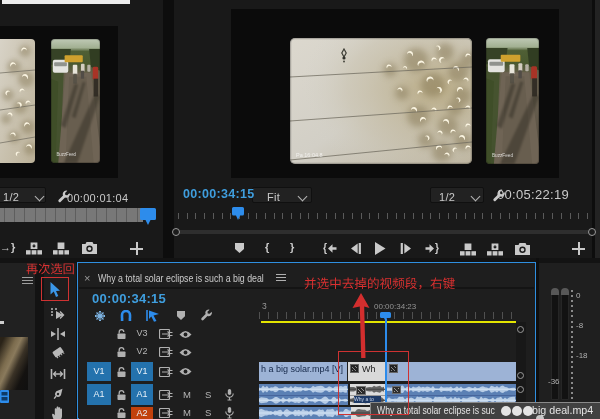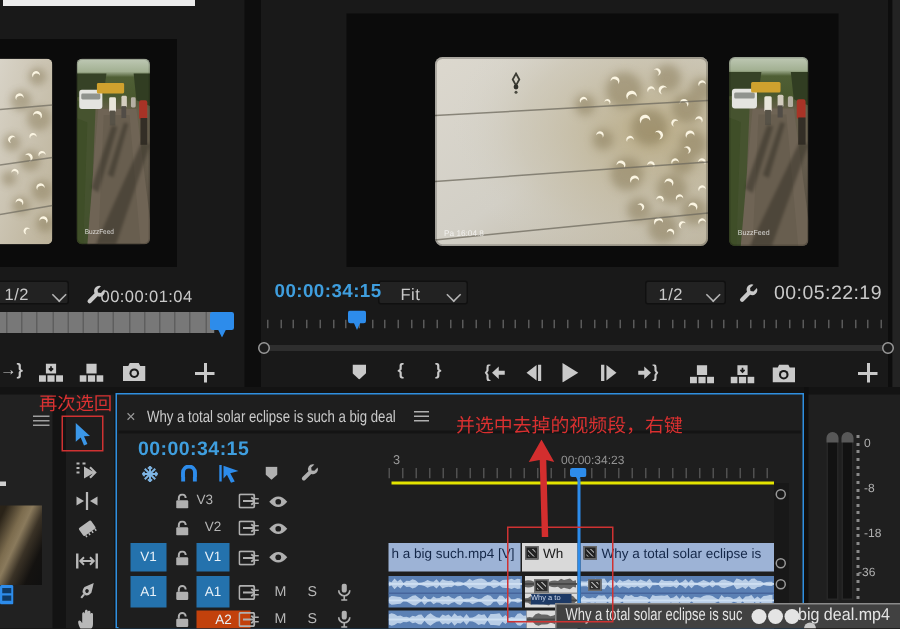--- a/index.html
+++ b/index.html
@@ -279,21 +279,21 @@
 <div class="a tc bluetc" style="left:183px;top:187px;font-size:12.5px">00:00:34:15</div>
 <div class="a tc" style="left:267px;top:191px;font-size:11px">Fit</div>
 <div class="a" style="left:299px;top:193px;width:7px;height:7px;border-right:1.5px solid #b5b5b5;border-bottom:1.5px solid #b5b5b5;transform:rotate(45deg)"></div>
 <div class="a tc" style="left:439px;top:191px;font-size:11px">1/2</div>
 <div class="a" style="left:472px;top:193px;width:7px;height:7px;border-right:1.5px solid #b5b5b5;border-bottom:1.5px solid #b5b5b5;transform:rotate(45deg)"></div>
 <svg class="a" style="left:492px;top:188px" width="14" height="14" viewBox="0 0 16 16">
     <g transform="rotate(0 8 8)">
       <path d="M10.5 1.8 a4 4 0 0 0 -3.6 5.7 L2 12.4 a1.6 1.6 0 0 0 2.3 2.3 L9.2 9.8 a4 4 0 0 0 5.2 -5.2 L11.8 7.2 9.5 6.9 9.2 4.6 11.8 2 a4 4 0 0 0 -1.3 -.2 Z" fill="#c9c9c9"></path>
     </g>
   </svg>
-<div class="a tc" style="left:516px;top:187px;font-size:13px">00:05:22:19</div>
+<div class="a tc" style="left:497px;top:187px;font-size:13px">00:05:22:19</div>
 <svg class="a" style="left:176px;top:213px" width="419" height="6">
     <rect x="2" width="1" height="6" fill="#5a5a5a"></rect>
     <rect x="11" width="1" height="6" fill="#5a5a5a"></rect>
     <rect x="19" width="1" height="6" fill="#5a5a5a"></rect>
     <rect x="28" width="1" height="6" fill="#5a5a5a"></rect>
     <rect x="37" width="1" height="6" fill="#5a5a5a"></rect>
     <rect x="46" width="1" height="6" fill="#5a5a5a"></rect>
     <rect x="54" width="1" height="6" fill="#5a5a5a"></rect>
     <rect x="63" width="1" height="6" fill="#5a5a5a"></rect>
     <rect x="72" width="1" height="6" fill="#5a5a5a"></rect>
@@ -501,21 +501,21 @@
 <div class="a" style="left:261px;top:321px;width:255px;height:2px;background:#e3e400"></div>
 <div class="a" style="left:79px;top:326px;width:437px;height:16px;background:#1e1e1e"></div>
 <div class="a" style="left:79px;top:344px;width:437px;height:16px;background:#1e1e1e"></div>
 <div class="a" style="left:79px;top:362px;width:437px;height:19px;background:#1e1e1e"></div>
 <div class="a" style="left:79px;top:384px;width:437px;height:21px;background:#1e1e1e"></div>
 <div class="a" style="left:79px;top:407px;width:437px;height:12px;background:#1e1e1e"></div>
 <svg class="a" style="left:117px;top:329.0px" width="9" height="10" viewBox="0 0 9 10">
     <rect x="0.5" y="4.5" width="8" height="5.5" rx="0.8" fill="#b0b0b0"></rect>
     <path d="M2.2 4.5 L2.2 3 a2.3 2.3 0 0 1 4.6 0" stroke="#b0b0b0" stroke-width="1.3" fill="none"></path>
   </svg>
-<div class="a" style="left:131px;top:328.0px;width:22px;font-size:9px;color:#b5b5b5;text-align:left">V3</div>
+<div class="a" style="left:131px;top:328.0px;width:22px;font-size:9px;color:#b5b5b5;text-align:center">V3</div>
 <svg class="a" style="left:159px;top:329.0px" width="14" height="10" viewBox="0 0 14 10">
     <rect x="0.5" y="0.5" width="10" height="9" rx="1" fill="none" stroke="#b0b0b0" stroke-width="1.2"></rect>
     <path d="M3 5 L11 5 M8.5 2.5 L11.5 5 L8.5 7.5" stroke="#b0b0b0" stroke-width="1.2" fill="none"></path>
     <rect x="11" y="3" width="3" height="4" fill="#1e1e1e"></rect>
     <path d="M11 3.5 h2.5 M11 6.5 h2.5" stroke="#b0b0b0" stroke-width="1"></path>
   </svg>
 <svg class="a" style="left:179px;top:329.5px" width="13" height="9" viewBox="0 0 13 9">
     <path d="M0.5 4.5 Q6.5 -2.5 12.5 4.5 Q6.5 11.5 0.5 4.5 Z" fill="#b0b0b0"></path>
     <circle cx="6.5" cy="4.5" r="1.9" fill="#1e1e1e"></circle>
   </svg>
@@ -565,47 +565,46 @@
 <div class="a" style="left:183px;top:388.5px;font-size:9.5px;color:#b5b5b5">M</div>
 <div class="a" style="left:205px;top:388.5px;font-size:9.5px;color:#b5b5b5">S</div>
 <svg class="a" style="left:225px;top:388.5px" width="9" height="12" viewBox="0 0 9 12">
     <rect x="2.8" y="0" width="3.4" height="6" rx="1.7" fill="#b0b0b0"></rect>
     <path d="M0.8 4.5 a3.7 3.7 0 0 0 7.4 0 M4.5 8.4 L4.5 10.5 M2.5 11 h4" stroke="#b0b0b0" stroke-width="1.1" fill="none"></path>
   </svg>
 <svg class="a" style="left:117px;top:408.0px" width="9" height="10" viewBox="0 0 9 10">
     <rect x="0.5" y="4.5" width="8" height="5.5" rx="0.8" fill="#b0b0b0"></rect>
     <path d="M2.2 4.5 L2.2 3 a2.3 2.3 0 0 1 4.6 0" stroke="#b0b0b0" stroke-width="1.3" fill="none"></path>
   </svg>
-<div class="a" style="left:131px;top:407px;width:36px;height:12px;background:#c2410c;color:#e8f1f8;font-size:9px;text-align:center;line-height:12px">A2</div>
+<div class="a" style="left:131px;top:407px;width:22px;height:12px;background:#c2410c;color:#e8f1f8;font-size:9px;text-align:center;line-height:12px">A2</div>
 <svg class="a" style="left:159px;top:408.0px" width="14" height="10" viewBox="0 0 14 10">
     <rect x="0.5" y="0.5" width="10" height="9" rx="1" fill="none" stroke="#b0b0b0" stroke-width="1.2"></rect>
     <path d="M3 5 L11 5 M8.5 2.5 L11.5 5 L8.5 7.5" stroke="#b0b0b0" stroke-width="1.2" fill="none"></path>
     <rect x="11" y="3" width="3" height="4" fill="#1e1e1e"></rect>
     <path d="M11 3.5 h2.5 M11 6.5 h2.5" stroke="#b0b0b0" stroke-width="1"></path>
   </svg>
 <div class="a" style="left:183px;top:407.0px;font-size:9.5px;color:#b5b5b5">M</div>
 <div class="a" style="left:205px;top:407.0px;font-size:9.5px;color:#b5b5b5">S</div>
 <svg class="a" style="left:225px;top:407.0px" width="9" height="12" viewBox="0 0 9 12">
     <rect x="2.8" y="0" width="3.4" height="6" rx="1.7" fill="#b0b0b0"></rect>
     <path d="M0.8 4.5 a3.7 3.7 0 0 0 7.4 0 M4.5 8.4 L4.5 10.5 M2.5 11 h4" stroke="#b0b0b0" stroke-width="1.1" fill="none"></path>
   </svg>
 <div class="a" style="left:259px;top:362px;width:88px;height:19px;background:#9db3d6;overflow:hidden">
-    <div class="a" style="left:2px;top:2px;font-size:9px;white-space:nowrap;color:#142748">h a big such.mp4 [V]</div>
+    <div class="a" style="left:2px;top:2px;font-size:9px;white-space:nowrap;color:#142748">h a big solar.mp4 [V]</div>
   </div>
 <div class="a" style="left:348px;top:362px;width:37px;height:19px;background:#d9d9d9;overflow:hidden">
     <div class="a" style="left:2px;top:2px;width:9px;height:9px;background:#222;border:1px solid #666">
       <div style="position:absolute;left:1px;top:1px;width:5px;height:5px;background:repeating-linear-gradient(45deg,#888 0 1px,#222 1px 2.5px)"></div>
     </div>
     <div class="a" style="left:14px;top:2px;font-size:9px;white-space:nowrap;color:#1a1a1a">Wh</div>
   </div>
 <div class="a" style="left:387px;top:362px;width:129px;height:19px;background:#9db3d6;overflow:hidden">
     <div class="a" style="left:2px;top:2px;width:9px;height:9px;background:#222;border:1px solid #666">
       <div style="position:absolute;left:1px;top:1px;width:5px;height:5px;background:repeating-linear-gradient(45deg,#888 0 1px,#222 1px 2.5px)"></div>
     </div>
-    <div class="a" style="left:14px;top:2px;font-size:9px;white-space:nowrap;color:#142748">Why a total solar eclipse is</div>
   </div>
 <div class="a" style="left:259px;top:384px;width:89px;height:21px;background:#5b80b4;overflow:hidden">
     <svg class="a" style="left:0;top:0.0px" width="89" height="10.5">
       <polygon points="0,3.5 2,4.2 4,1.6 6,3.6 8,2.1 10,4.6 12,3.2 14,3.4 16,2.2 18,2.8 20,4.5 22,4.3 24,3.9 26,2.6 28,3.5 30,3.8 32,2.1 34,4.3 36,2.2 38,3.0 40,3.3 42,3.0 44,4.4 46,3.6 48,3.8 50,4.5 52,3.7 54,1.8 56,3.1 58,2.3 60,1.9 62,1.7 64,2.3 66,4.0 68,3.8 70,2.3 72,3.0 74,4.2 76,2.6 78,2.5 80,2.5 82,1.9 84,2.7 86,1.8 88,2.1 88,8.4 86,8.7 84,7.8 82,8.6 80,8.0 78,8.0 76,7.9 74,6.3 72,7.5 70,8.2 68,6.7 66,6.5 64,8.2 62,8.8 60,8.6 58,8.2 56,7.4 54,8.7 52,6.8 50,6.0 48,6.7 46,6.9 44,6.1 42,7.5 40,7.2 38,7.5 36,8.3 34,6.2 32,8.4 30,6.7 28,7.0 26,7.9 24,6.6 22,6.2 20,6.0 18,7.7 16,8.3 14,7.1 12,7.3 10,5.9 8,8.4 6,6.9 4,8.9 2,6.3 0,7.0" fill="#cfe0f2" opacity=".8"></polygon>
       <rect y="4.7" width="89" height="1.2" fill="#cfe0f2"></rect>
     </svg>
     <svg class="a" style="left:0;top:10.5px" width="89" height="10.5">
       <polygon points="0,3.6 2,2.3 4,2.5 6,2.8 8,3.0 10,4.7 12,4.5 14,3.4 16,2.1 18,1.9 20,3.3 22,4.6 24,2.2 26,4.1 28,4.6 30,2.7 32,3.9 34,3.6 36,2.4 38,3.0 40,2.2 42,3.5 44,4.2 46,2.6 48,2.2 50,4.4 52,4.0 54,4.0 56,2.6 58,3.7 60,4.4 62,4.0 64,2.5 66,1.6 68,2.2 70,4.4 72,4.6 74,2.0 76,2.2 78,4.3 80,2.5 82,4.7 84,4.5 86,3.7 88,4.0 88,6.5 86,6.8 84,6.0 82,5.8 80,8.0 78,6.2 76,8.3 74,8.5 72,5.9 70,6.1 68,8.3 66,8.9 64,8.0 62,6.5 60,6.1 58,6.8 56,7.9 54,6.5 52,6.5 50,6.1 48,8.3 46,7.9 44,6.3 42,7.0 40,8.3 38,7.5 36,8.1 34,6.9 32,6.6 30,7.8 28,5.9 26,6.4 24,8.3 22,5.9 20,7.2 18,8.6 16,8.4 14,7.1 12,6.0 10,5.8 8,7.5 6,7.7 4,8.0 2,8.2 0,6.9" fill="#cfe0f2" opacity=".8"></polygon>
       <rect y="4.7" width="89" height="1.2" fill="#cfe0f2"></rect>
     </svg>
@@ -669,21 +668,21 @@
 <div class="a" style="left:536px;top:258px;width:3px;height:161px;background:#0f0f0f"></div>
 <div class="a" style="left:539px;top:263px;width:61px;height:156px;background:#1f1f1f"></div>
 <div class="a" style="left:551px;top:288px;width:8px;height:112px;background:#121212;border:1px solid #262626;border-radius:4px 4px 0 0"></div>
 <div class="a" style="left:561px;top:288px;width:8px;height:112px;background:#121212;border:1px solid #262626;border-radius:4px 4px 0 0"></div>
 <div class="a" style="left:551px;top:288px;width:8px;height:7px;background:#585858;border-radius:4px 4px 0 0"></div>
 <div class="a" style="left:561px;top:288px;width:8px;height:7px;background:#585858;border-radius:4px 4px 0 0"></div>
 <div class="a" style="left:571px;top:290px;width:2px;height:112px;background-image:repeating-linear-gradient(180deg,#8a8a8a 0 2px,transparent 2px 5.1px)"></div>
 <div class="a" style="left:576px;top:291px;font-size:8px;color:#b0b0b0">0</div>
 <div class="a" style="left:576px;top:321px;font-size:8px;color:#b0b0b0">-8</div>
 <div class="a" style="left:576px;top:351px;font-size:8px;color:#b0b0b0">-18</div>
-<div class="a" style="left:572px;top:377px;font-size:8px;color:#b0b0b0">-36</div>
+<div class="a" style="left:548px;top:377px;font-size:8px;color:#b0b0b0">-36</div>
 <div class="a" style="left:370px;top:402px;width:230px;height:17px;background:#414141;border-top:1px solid #8a8a8a;border-left:1px solid #8a8a8a"></div>
 <div class="a" style="left:377px;top:404px;font-size:11.5px;color:#e4e4e4;white-space:nowrap;transform:scaleX(.75);transform-origin:0 0">Why a total solar eclipse is suc</div>
 <div class="a" style="left:532px;top:404px;font-size:11.5px;color:#e4e4e4;white-space:nowrap;transform:scaleX(.93);transform-origin:0 0">big deal.mp4</div>
 <div class="a" style="left:501px;top:405.5px;width:10px;height:10px;border-radius:50%;background:#ededed;opacity:.95"></div>
 <div class="a" style="left:512px;top:405.5px;width:10px;height:10px;border-radius:50%;background:#ededed;opacity:.95"></div>
 <div class="a" style="left:523px;top:405.5px;width:10px;height:10px;border-radius:50%;background:#ededed;opacity:.95"></div>
 <div class="a" style="left:536px;top:415px;width:8px;height:4px;border-radius:4px 4px 0 0;background:#e8e8e8;opacity:.8"></div>
 <svg class="a" style="left:26px;top:262px" width="52px" height="14px" viewBox="0 0 52 14">
     <g transform="translate(0,11.2)">
       <path transform="translate(0.0,0) scale(0.0122,-0.0122)" d="M158 611V232H40V162H158V-82H232V162H767V13C767 -4 761 -9 742 -10C725 -11 660 -12 594 -9C606 -29 617 -61 622 -81C708 -81 764 -80 797 -68C830 -56 841 -34 841 12V162H962V232H841V611H534V709H925V779H77V709H458V611ZM767 232H534V356H767ZM232 232V356H458V232ZM767 422H534V542H767ZM232 422V542H458V422Z" fill="#da3232"></path>

